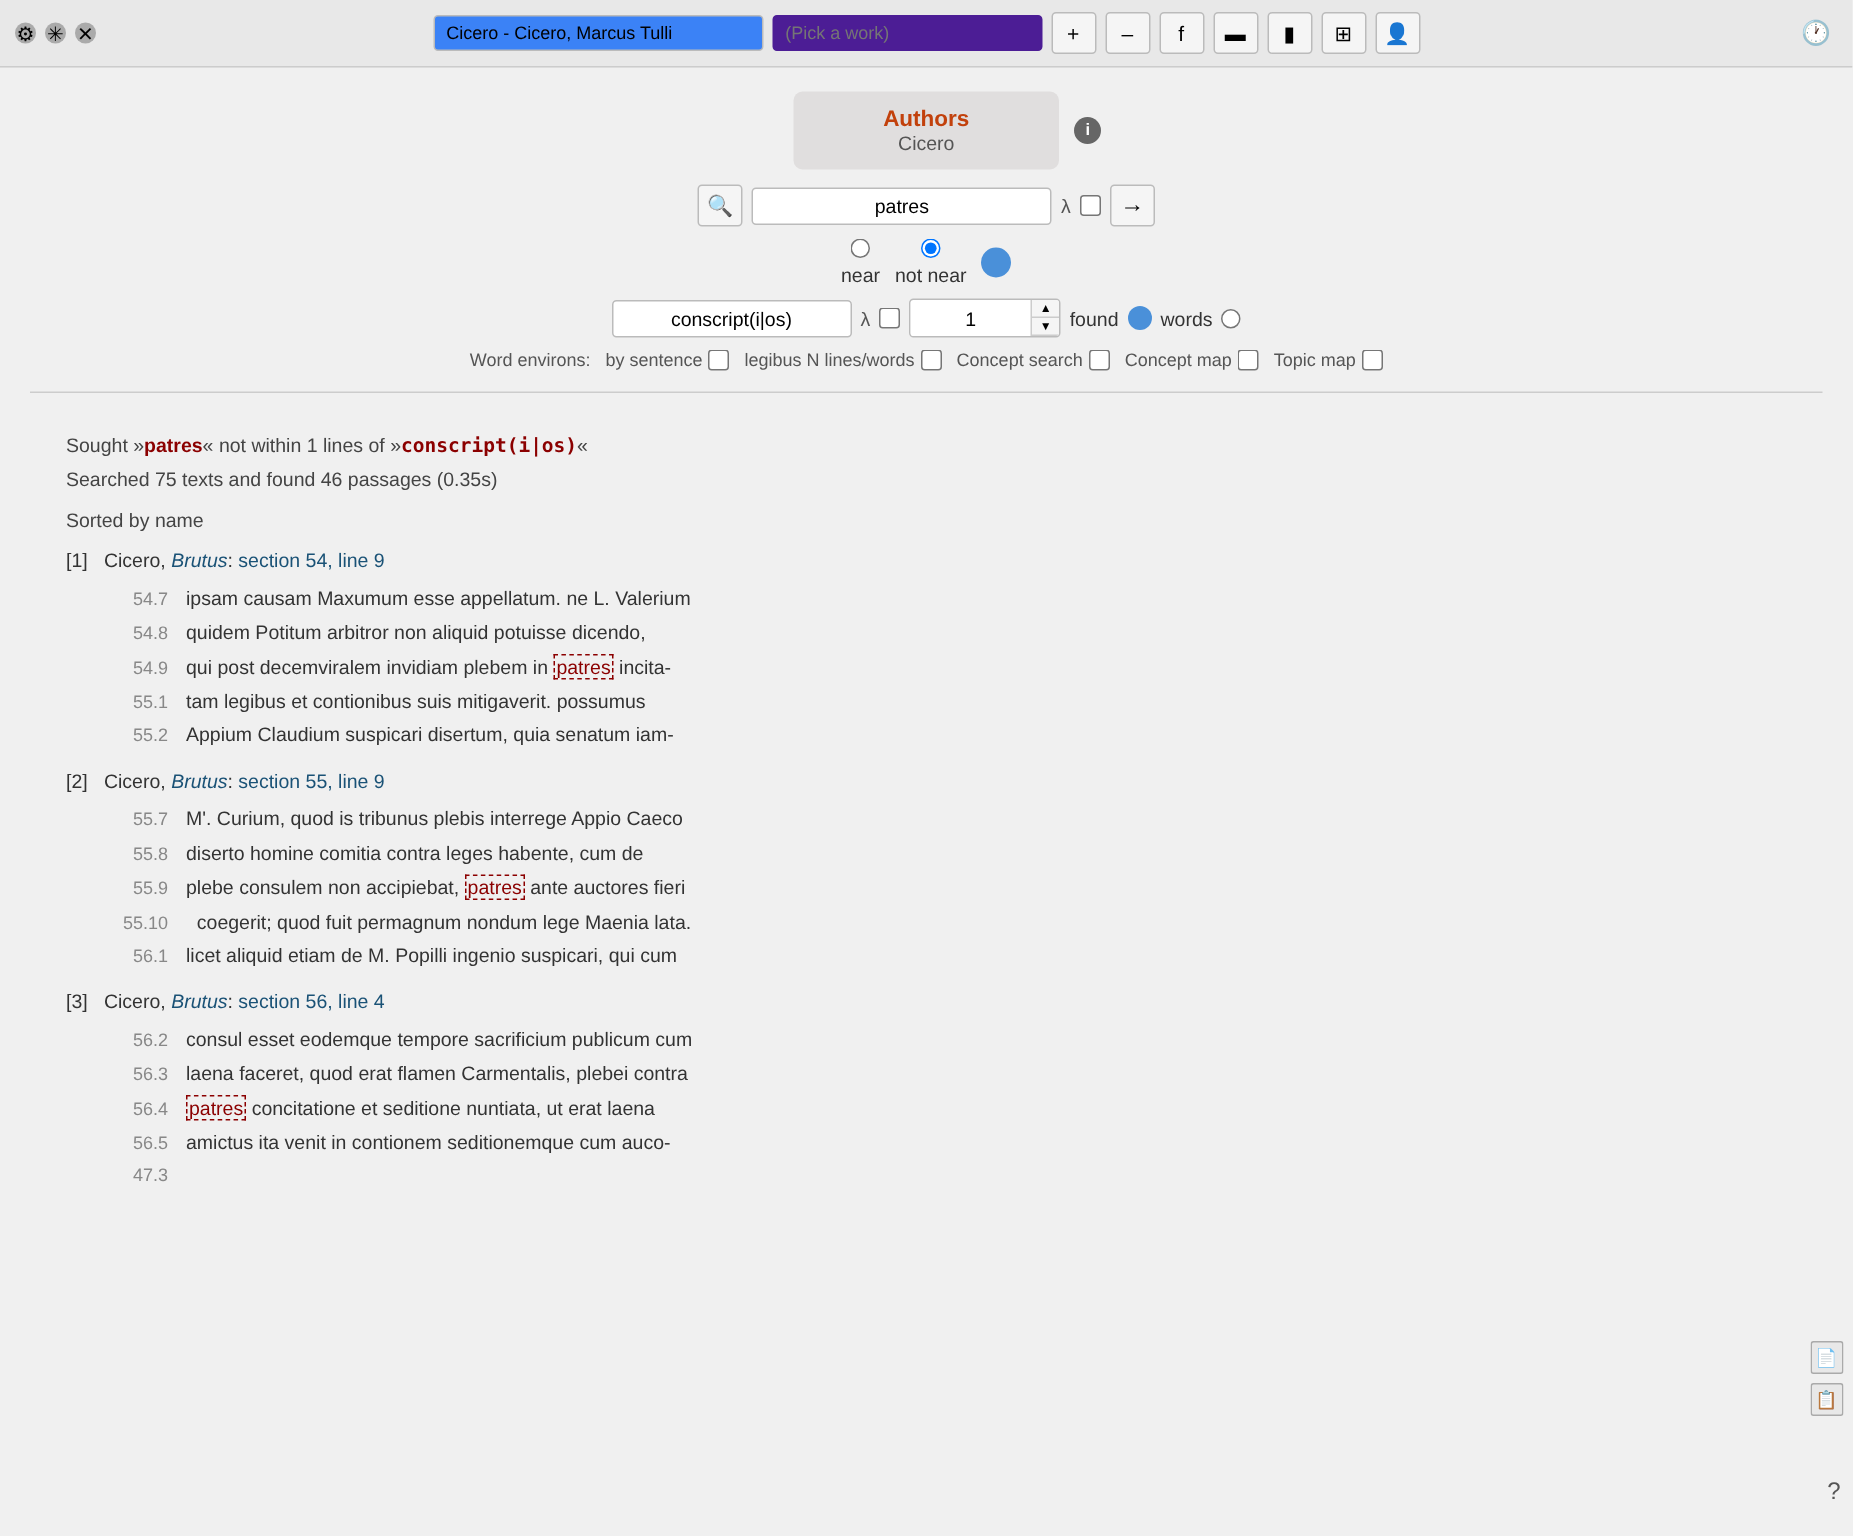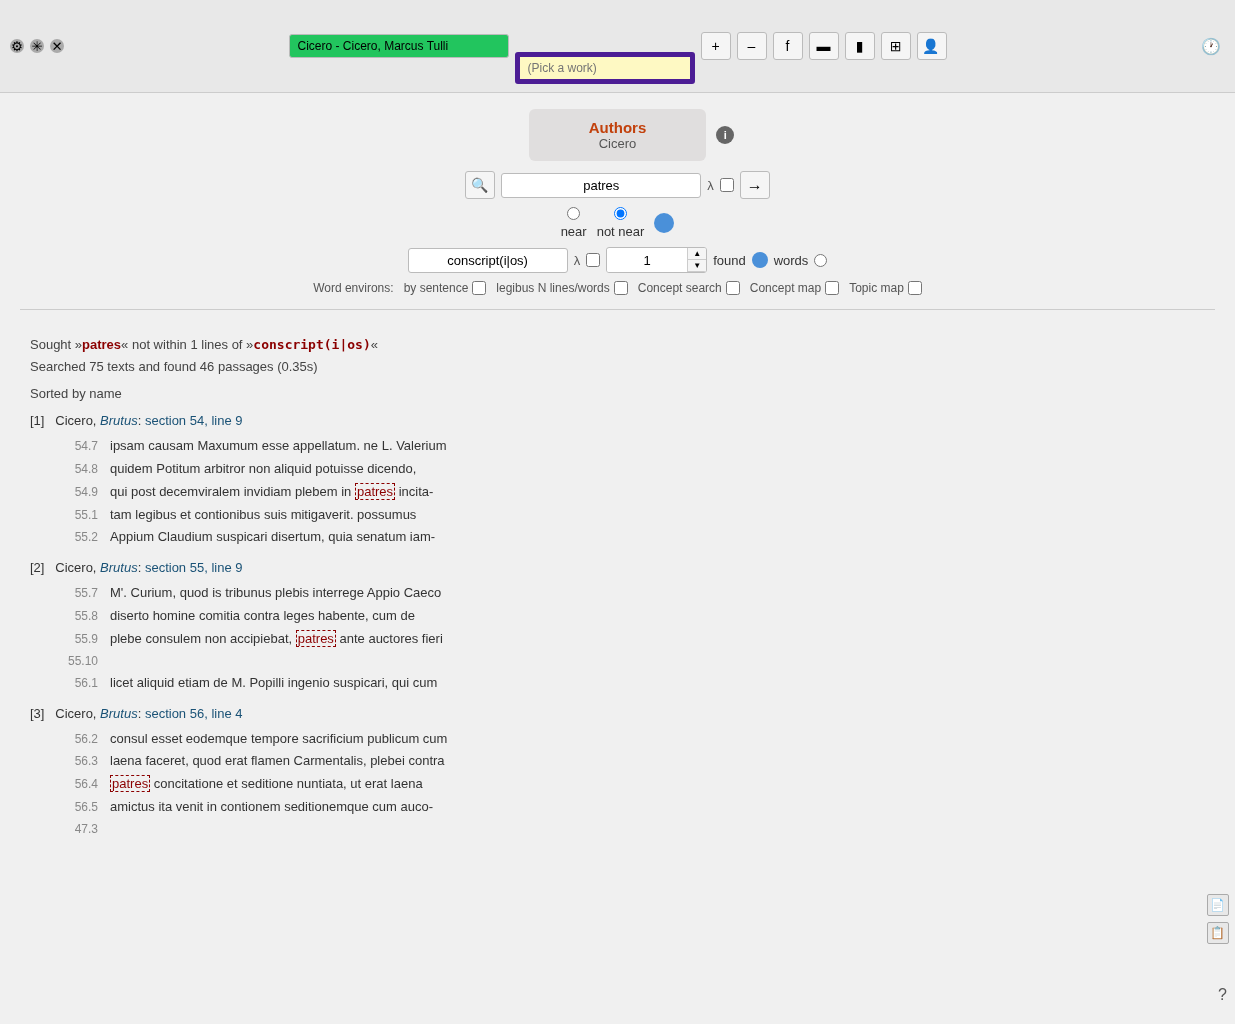--- a/index.html
+++ b/index.html
@@ -36,32 +36,31 @@
       background: #aaa;
       border: none;
       cursor: pointer;
       display: inline-block;
     }
     .author-input {
       width: 220px;
       padding: 4px 8px;
       border: 1px solid #bbb;
       border-radius: 3px;
-      background: #22c55e;
+      background: #3b82f6;
       font-size: 12px;
     }
     .work-input {
       width: 180px;
       padding: 4px 8px;
-      border: 5px solid #4c1d95;
-      border-radius: 3px;
-      background: #fef9c3;
+      border: 1px solid #4c1d95;
+      border-radius: 3px;
+      background: #4c1d95;
       font-size: 12px;
       color: #888;
-      margin-top: 44px;
     }
     .toolbar-btn {
       width: 30px; height: 28px;
       border: 1px solid #bbb;
       border-radius: 3px;
       background: #f5f5f5;
       cursor: pointer;
       font-size: 14px;
       display: flex; align-items: center; justify-content: center;
     }
@@ -241,21 +240,21 @@
       display: flex;
       align-items: center;
       gap: 4px;
     }
 
     
     .divider { border: none; border-top: 1px solid #ccc; margin: 14px 20px; }
 
     
     .results-area {
-      padding: 10px 30px 20px 30px;
+      padding: 10px 30px 20px 44px;
     }
     .search-summary {
       font-size: 13px;
       color: #444;
       line-height: 1.7;
       margin-bottom: 8px;
     }
     .search-summary .term {
       font-weight: bold;
       color: #8b0000;
@@ -509,20 +508,21 @@
       <div class="line-row">
         <span class="line-num">55.8</span>
         <span class="line-text">diserto homine comitia contra leges habente, cum de</span>
       </div>
       <div class="line-row">
         <span class="line-num">55.9</span>
         <span class="line-text">plebe consulem non accipiebat, <span class="highlight">patres</span> ante auctores fieri</span>
       </div>
       <div class="line-row">
         <span class="line-num">55.10</span>
+        <span class="line-text">&nbsp;&nbsp;coegerit; quod fuit permagnum nondum lege Maenia lata.</span>
       </div>
       <div class="line-row">
         <span class="line-num">56.1</span>
         <span class="line-text">licet aliquid etiam de M. Popilli ingenio suspicari, qui cum</span>
       </div>
     </div>
   </div>
 
   <div class="result-block">
     <div class="result-header">

